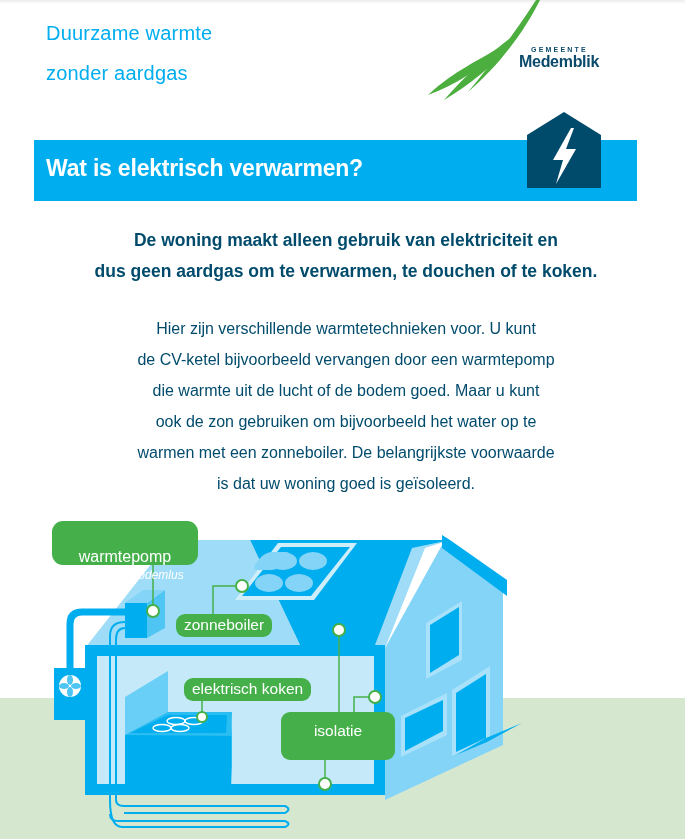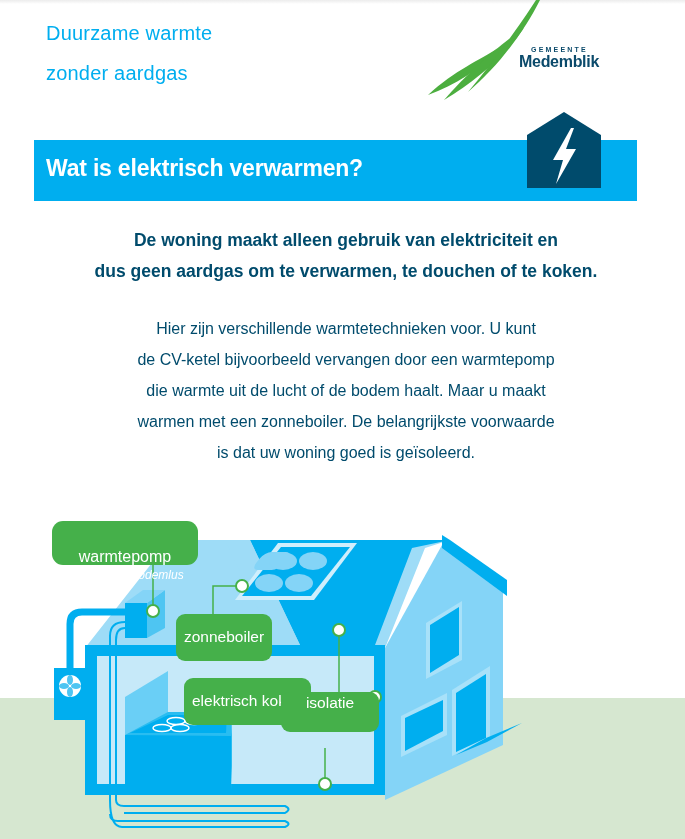--- a/index.html
+++ b/index.html
@@ -23,27 +23,27 @@
     color: #ffffff; letter-spacing: -0.2px; }
   .house-icon { position: absolute; left: 527px; top: 112px; width: 74px; height: 76px; }
   .lead { position: absolute; left: 46px; top: 225px; width: 600px; margin: 0;
     font-size: 17.5px; font-weight: bold; line-height: 31px; color: #004b6c; }
   .lead span, .body-text span { display: block; white-space: nowrap; text-align: center; }
   .body-text { position: absolute; left: 46px; top: 313px; width: 600px; margin: 0;
     font-size: 16px; line-height: 31px; color: #004b6c; }
   .ground { position: absolute; left: 0; top: 698px; width: 685px; height: 141px; background: #d6e7d0; }
   .illus { position: absolute; left: 0; top: 500px; width: 685px; height: 339px; }
   .label { position: absolute; background: #45b04a; color: #ffffff; border-radius: 9px;
-    text-align: center; font-size: 15.5px; line-height: 22px; padding: 12px 8px; white-space: nowrap; }
+    text-align: center; font-size: 15.5px; line-height: 22px; padding: 0 8px; white-space: nowrap; }
   .label.big { left: 52px; top: 521px; width: 146px; height: 44px; padding: 0; border-radius: 11px; }
   .label.big .l1 { display: block; font-size: 16px; line-height: 22px; padding-top: 1px; margin-top: 24px; }
   .label.big .l2 { display: block; font-size: 12px; line-height: 14px; font-style: italic; }
   .lbl-zon { left: 176px; top: 614px; height: 23px; }
   .lbl-koken { left: 184px; top: 678px; height: 23px; }
-  .lbl-iso { left: 281px; top: 692px; width: 98px; height: 40px; padding: 0; }
+  .lbl-iso { left: 281px; top: 712px; width: 98px; height: 32px; padding: 8px; }
 </style>
 </head>
 <body>
 
 <div class="topshade"></div>
 
 <h1 class="title">
   <span>Duurzame warmte</span>
   <span>zonder aardgas</span>
 </h1>
@@ -65,21 +65,22 @@
 </svg>
 
 <p class="lead">
   <span>De woning maakt alleen gebruik van elektriciteit en</span>
   <span>dus geen aardgas om te verwarmen, te douchen of te koken.</span>
 </p>
 
 <p class="body-text">
   <span>Hier zijn verschillende warmtetechnieken voor. U kunt</span>
   <span>de CV-ketel bijvoorbeeld vervangen door een warmtepomp</span>
-  <span>die warmte uit de lucht of de bodem haalt. Maar u maakt</span>
+  <span>die warmte uit de lucht of de bodem goed. Maar u kunt</span>
+  <span>ook de zon gebruiken om bijvoorbeeld het water op te</span>
   <span>warmen met een zonneboiler. De belangrijkste voorwaarde</span>
   <span>is dat uw woning goed is geïsoleerd.</span>
 </p>
 
 <div class="ground"></div>
 
 <svg class="illus" viewBox="0 500 685 339">
 
   <polygon points="85,648 170,540 450,540 425,548 385,648" fill="#9edcf7"></polygon>
 

